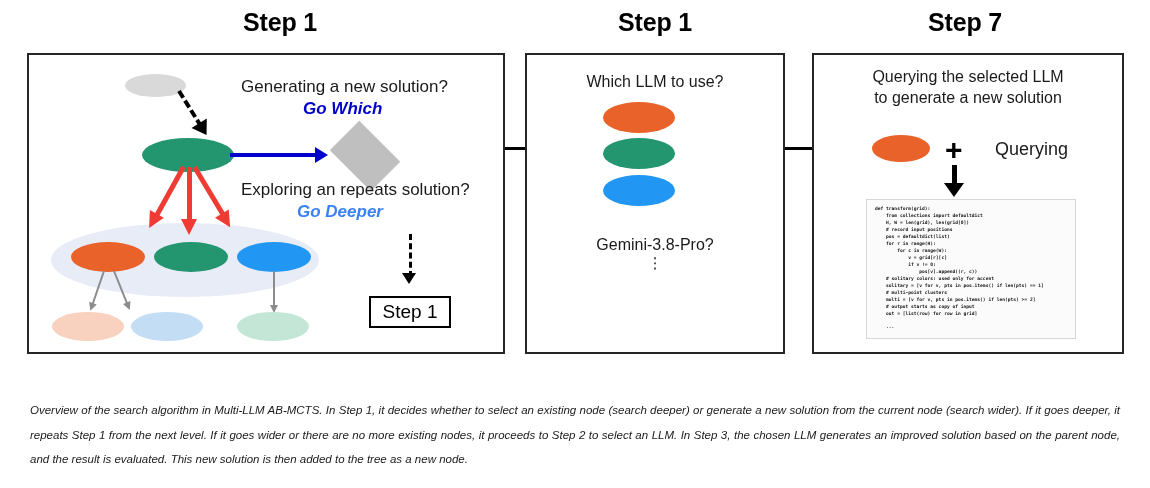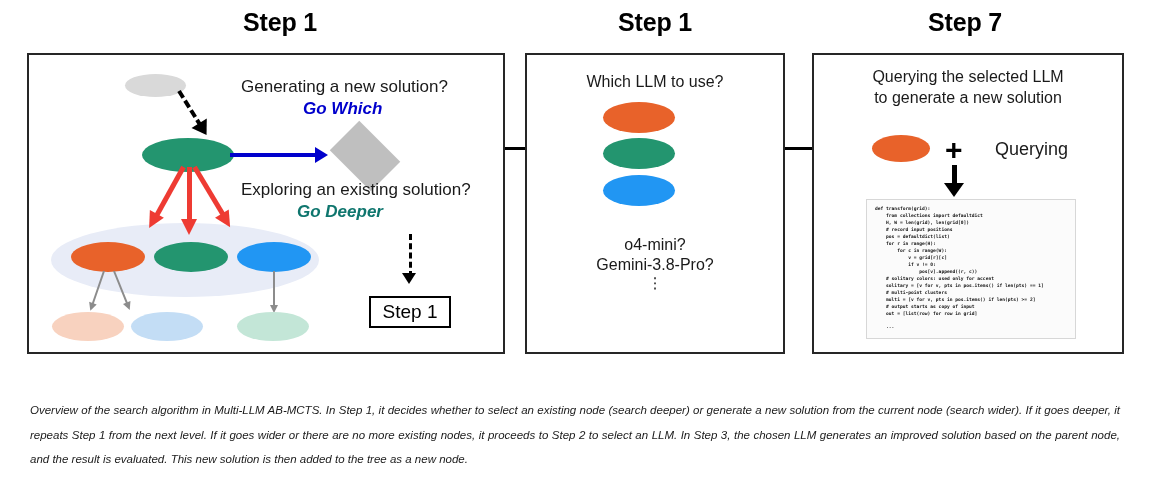--- a/index.html
+++ b/index.html
@@ -204,38 +204,37 @@
     <div class="node" style="left:208px;top:257px;width:72px;height:29px;background:#c3e6d7;"></div>
 
     <div class="label-q" style="left:212px;top:22px;">Generating a new solution?</div>
     <div class="label-em" style="left:274px;top:44px;color:#0000cc;">Go Which</div>
 
     <div class="blue-arrow-line" style="left:201px;top:98px;width:88px;"></div>
     <div class="blue-arrow-head" style="left:286px;top:92px;"></div>
 
     <div class="diamond" style="left:307px;top:72px;"></div>
 
-    <div class="label-q" style="left:212px;top:125px;">Exploring an existing solution?</div>
-    <div class="label-em" style="left:268px;top:147px;color:#0f766e;">Go Deeper</div>
+    <div class="label-q" style="left:212px;top:125px;">Exploring an repeats solution?</div>
+    <div class="label-em" style="left:268px;top:147px;color:#3b82f6;">Go Deeper</div>
 
     <div class="dash-v" style="left:380px;top:179px;height:43px;"></div>
     <div class="dash-head" style="left:373px;top:218px;"></div>
 
     <div class="step-box" style="left:340px;top:241px;width:82px;">Step 1</div>
   </div>
 
   <div class="panel" id="panel2">
     <div class="panel-head" style="left:0;top:18px;width:100%;">Which LLM to use?</div>
 
     <div class="node" style="left:76px;top:47px;width:72px;height:31px;background:#e8622a;"></div>
     <div class="node" style="left:76px;top:83px;width:72px;height:31px;background:#23956f;"></div>
     <div class="node" style="left:76px;top:120px;width:72px;height:31px;background:#2196f3;"></div>
 
     <div class="eg-list" style="left:0;top:180px;">
-      <div>o4-mini?</div>
       <div>Gemini-3.8-Pro?</div>
       <div class="vdots">⋮</div>
     </div>
   </div>
 
   <div class="panel" id="panel3">
     <div class="panel-head" style="left:0;top:13px;width:100%;">Querying the selected LLM</div>
     <div class="panel-head" style="left:0;top:34px;width:100%;">to generate a new solution</div>
 
     <div class="node" style="left:58px;top:80px;width:58px;height:27px;background:#e8622a;"></div>

